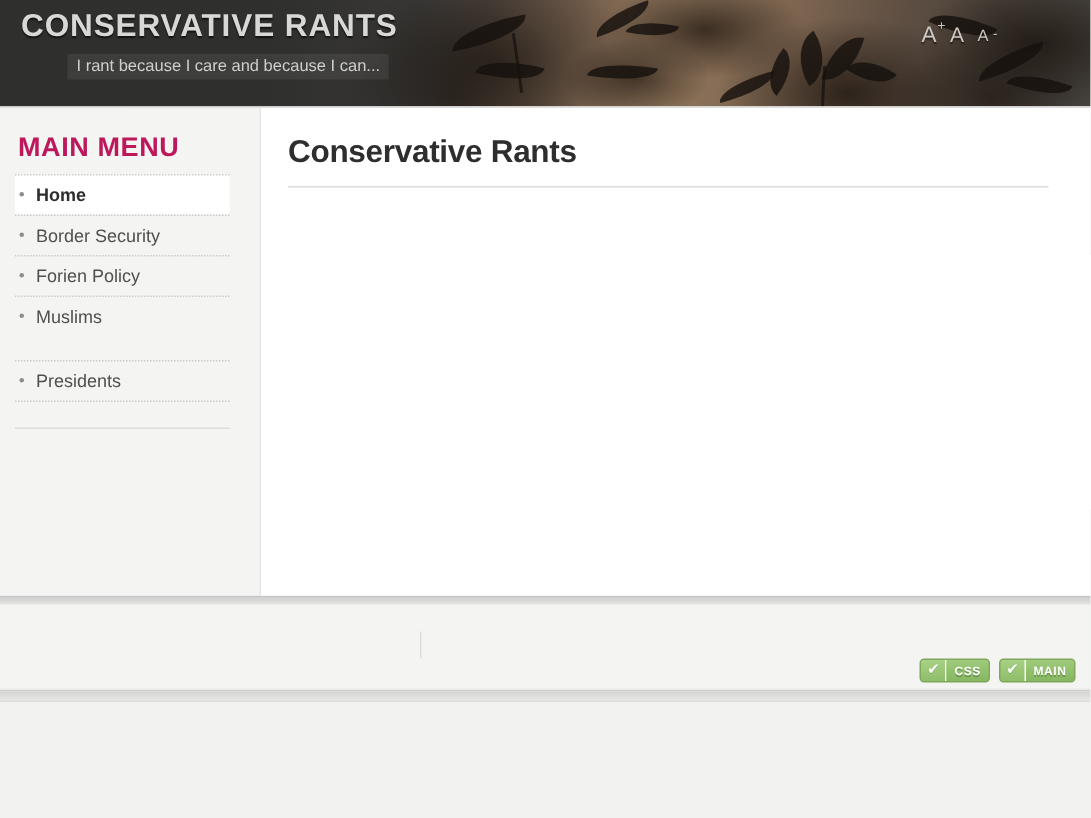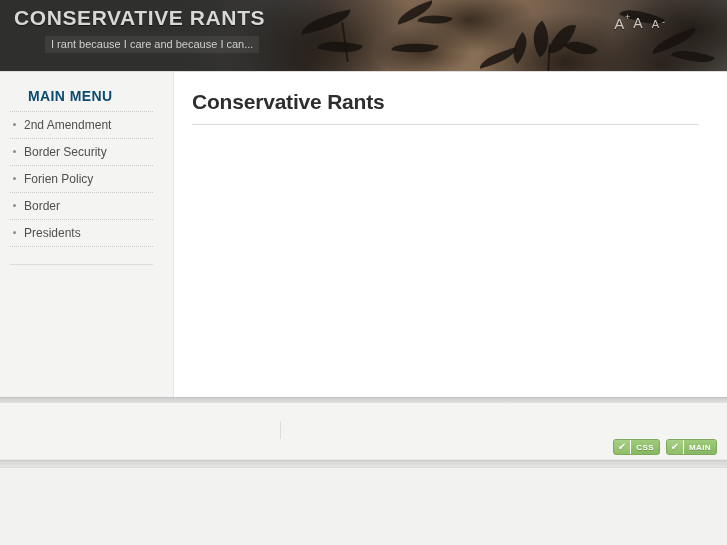--- a/index.html
+++ b/index.html
@@ -130,35 +130,35 @@
 
   .sidebar {
     width: 174px;
     background: #f4f5f2;
     border-right: 1px solid #e6e7e3;
     padding: 16px 0 0 0;
     flex: 0 0 174px;
   }
 
   .sidebar-title {
-    font-size: 14px;
+    font-size: 18px;
     font-weight: bold;
-    color: #0c4a6e;
+    color: #be185d;
     letter-spacing: 0.4px;
     text-transform: uppercase;
-    padding: 0 0 7px 28px;
+    padding: 0 0 7px 12px;
   }
 
   .menu { list-style: none; margin: 0 20px 0 10px; padding: 0; }
 
   .menu-item {
     border-top: 1px dotted #c9cac6;
     padding: 0;
   }
-  .menu-item:last-child { border-bottom: 1px dotted #c9cac6; }
+  .menu-item:last-child { border-bottom: 1px dotted #c9cac6; margin-top: 16px; }
 
   .menu-link {
     display: block;
     position: relative;
     padding: 6px 4px 6px 14px;
     font-size: 12px;
     color: #4f4f4f;
     text-decoration: none;
     cursor: pointer;
   }
@@ -345,31 +345,31 @@
     </span>
   </div>
 </div>
 
 <div class="page">
 
   <nav class="sidebar">
     <div class="sidebar-title">MAIN MENU</div>
 
     <ul class="menu">
-      <li class="menu-item">
-        <a class="menu-link">2nd Amendment</a>
+      <li class="menu-item active">
+        <a class="menu-link">Home</a>
       </li>
       <li class="menu-item">
         <a class="menu-link">Border Security</a>
       </li>
       <li class="menu-item">
         <a class="menu-link">Forien Policy</a>
       </li>
       <li class="menu-item">
-        <a class="menu-link">Border</a>
+        <a class="menu-link">Muslims</a>
       </li>
       <li class="menu-item">
         <a class="menu-link">Presidents</a>
       </li>
     </ul>
 
     <div class="menu-end-rule"></div>
   </nav>
 
   <main class="content">

